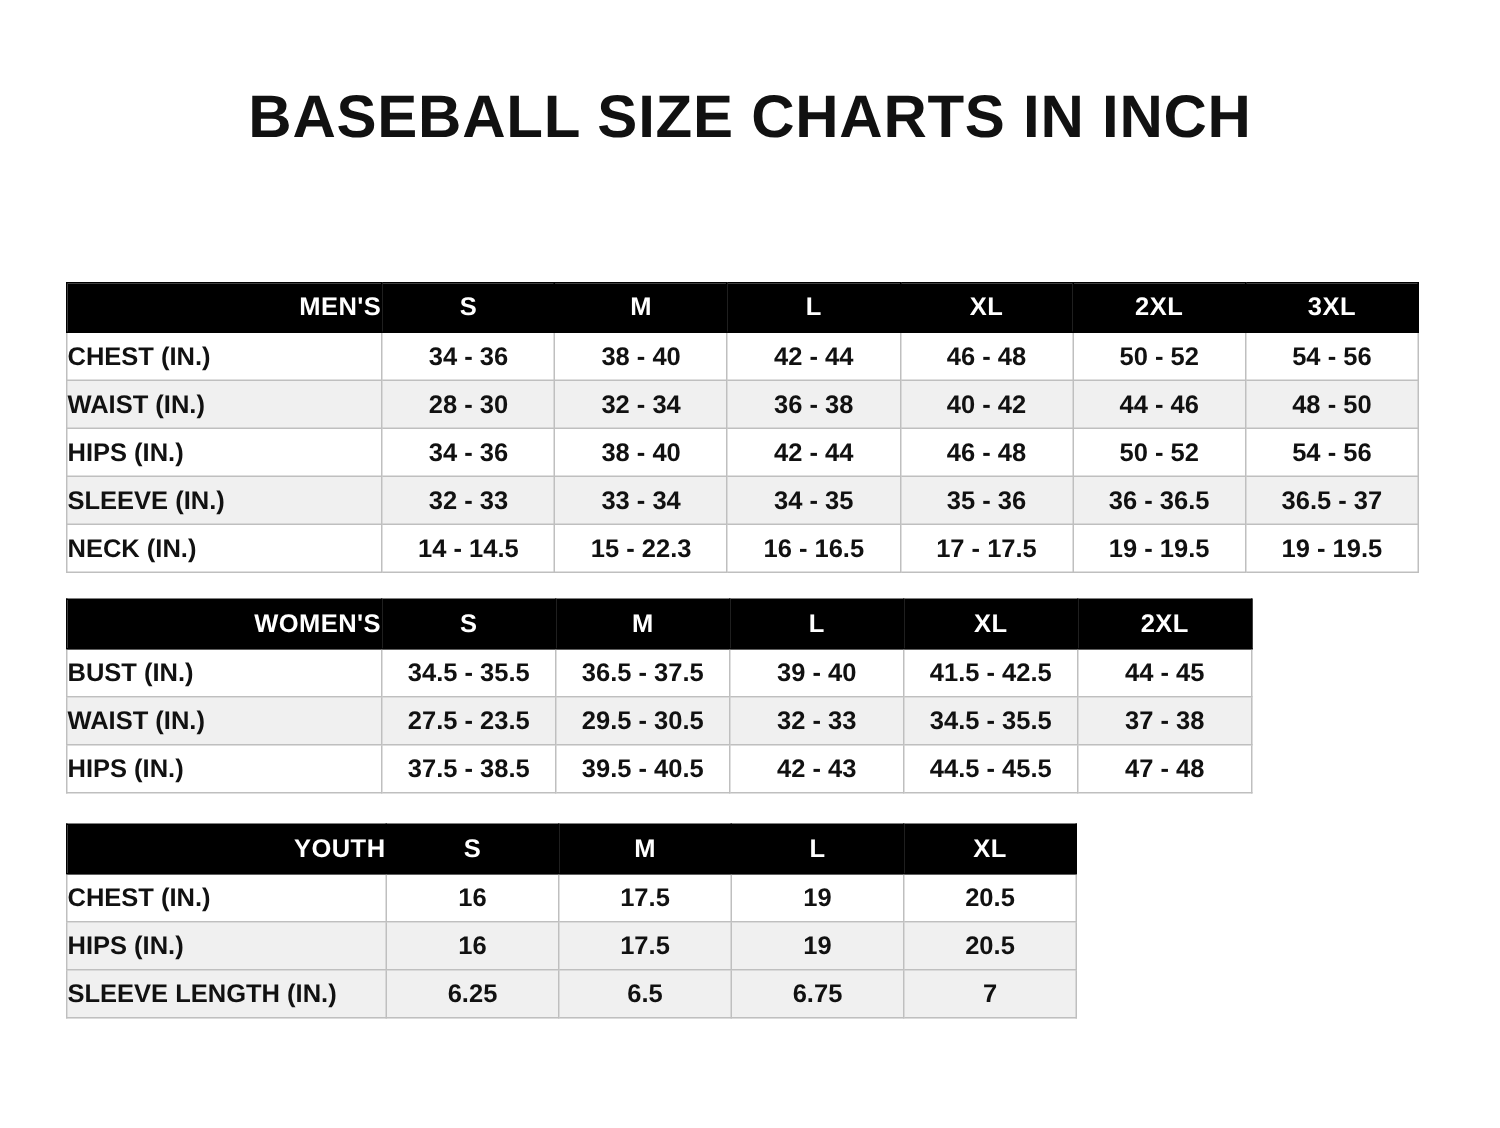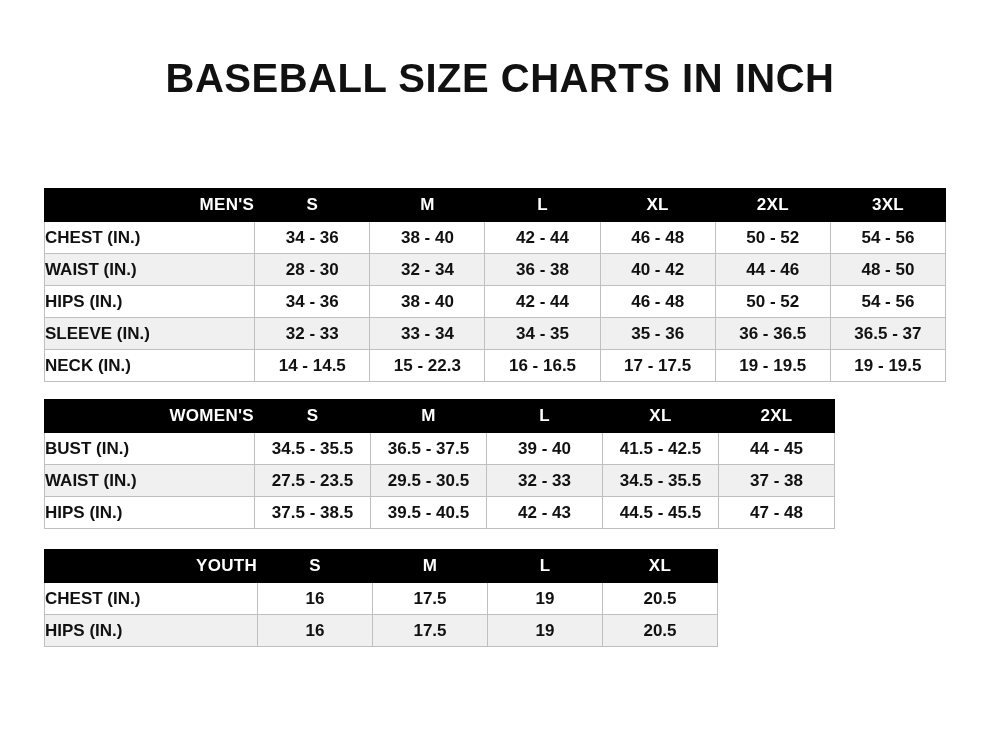--- a/index.html
+++ b/index.html
@@ -231,16 +231,23 @@
         <td>19</td>
         <td>20.5</td>
       </tr>
       <tr class="alt">
         <td class="rowlabel">HIPS (IN.)</td>
         <td>16</td>
         <td>17.5</td>
         <td>19</td>
         <td>20.5</td>
       </tr>
+      <tr class="alt">
+        <td class="rowlabel">SLEEVE LENGTH (IN.)</td>
+        <td>6.25</td>
+        <td>6.5</td>
+        <td>6.75</td>
+        <td>7</td>
+      </tr>
     </tbody>
   </table>
 
 </div>
 
 </body></html>

